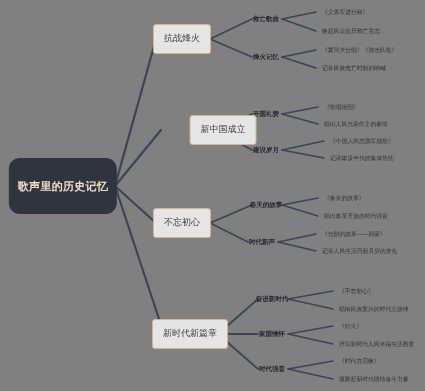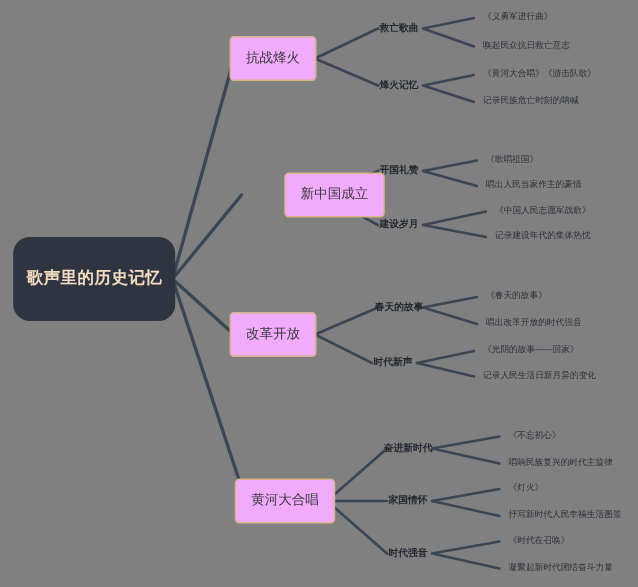--- a/index.html
+++ b/index.html
@@ -36,21 +36,21 @@
     background: #2e3440;
     color: #f3dcc0;
     font-size: 11px;
     font-weight: bold;
     letter-spacing: 0.3px;
     padding: 22px 9px;
     border-radius: 11px;
     line-height: 1.1;
   }
   .node-branch {
-    background: #f0abfc;
+    background: #e5e5e5;
     color: #3a3a3a;
     font-size: 9px;
     padding: 9px 10px;
     border: 1px solid #d8b489;
     border-radius: 3px;
     line-height: 1.1;
   }
   .node-sub {
     color: #23272e;
     font-size: 6.5px;
@@ -119,26 +119,26 @@
       <div class="node node-leaf" style="left: 328px; top: 141px;">《中国人民志愿军战歌》</div>
       <div class="node node-leaf" style="left: 328px; top: 158px;">记录建设年代的集体热忱</div>
       <div class="node node-sub" style="left: 266px; top: 150px;">建设岁月</div>
       <div class="node node-branch" style="left: 187px; top: 130px; margin-left: 36px;">新中国成立</div>
       <div class="node node-leaf" style="left: 322px; top: 198px;">《春天的故事》</div>
       <div class="node node-leaf" style="left: 322px; top: 216px;">唱出改革开放的时代强音</div>
       <div class="node node-sub" style="left: 266px; top: 205px;">春天的故事</div>
       <div class="node node-leaf" style="left: 320px; top: 234px;">《光阴的故事——回家》</div>
       <div class="node node-leaf" style="left: 320px; top: 251px;">记录人民生活日新月异的变化</div>
       <div class="node node-sub" style="left: 262px; top: 242px;">时代新声</div>
-      <div class="node node-branch" style="left: 182px; top: 223px;">改革开放</div>
+      <div class="node node-branch" style="left: 182px; top: 223px;">不忘初心</div>
       <div class="node node-leaf" style="left: 337px; top: 291px;">《不忘初心》</div>
       <div class="node node-leaf" style="left: 337px; top: 309px;">唱响民族复兴的时代主旋律</div>
       <div class="node node-sub" style="left: 272px; top: 299px;">奋进新时代</div>
       <div class="node node-leaf" style="left: 337px; top: 326px;">《灯火》</div>
       <div class="node node-leaf" style="left: 337px; top: 344px;">抒写新时代人民幸福生活图景</div>
       <div class="node node-sub" style="left: 272px; top: 334px;">家国情怀</div>
       <div class="node node-leaf" style="left: 337px; top: 361px;">《时代在召唤》</div>
       <div class="node node-leaf" style="left: 337px; top: 379px;">凝聚起新时代团结奋斗力量</div>
       <div class="node node-sub" style="left: 272px; top: 369px;">时代强音</div>
-      <div class="node node-branch" style="left: 190px; top: 334px;">黄河大合唱</div>
+      <div class="node node-branch" style="left: 190px; top: 334px;">新时代新篇章</div>
       <div class="node node-root" style="left: 63px; top: 186px;">歌声里的历史记忆</div>
     </div>
 </div>
 
 </body></html>

